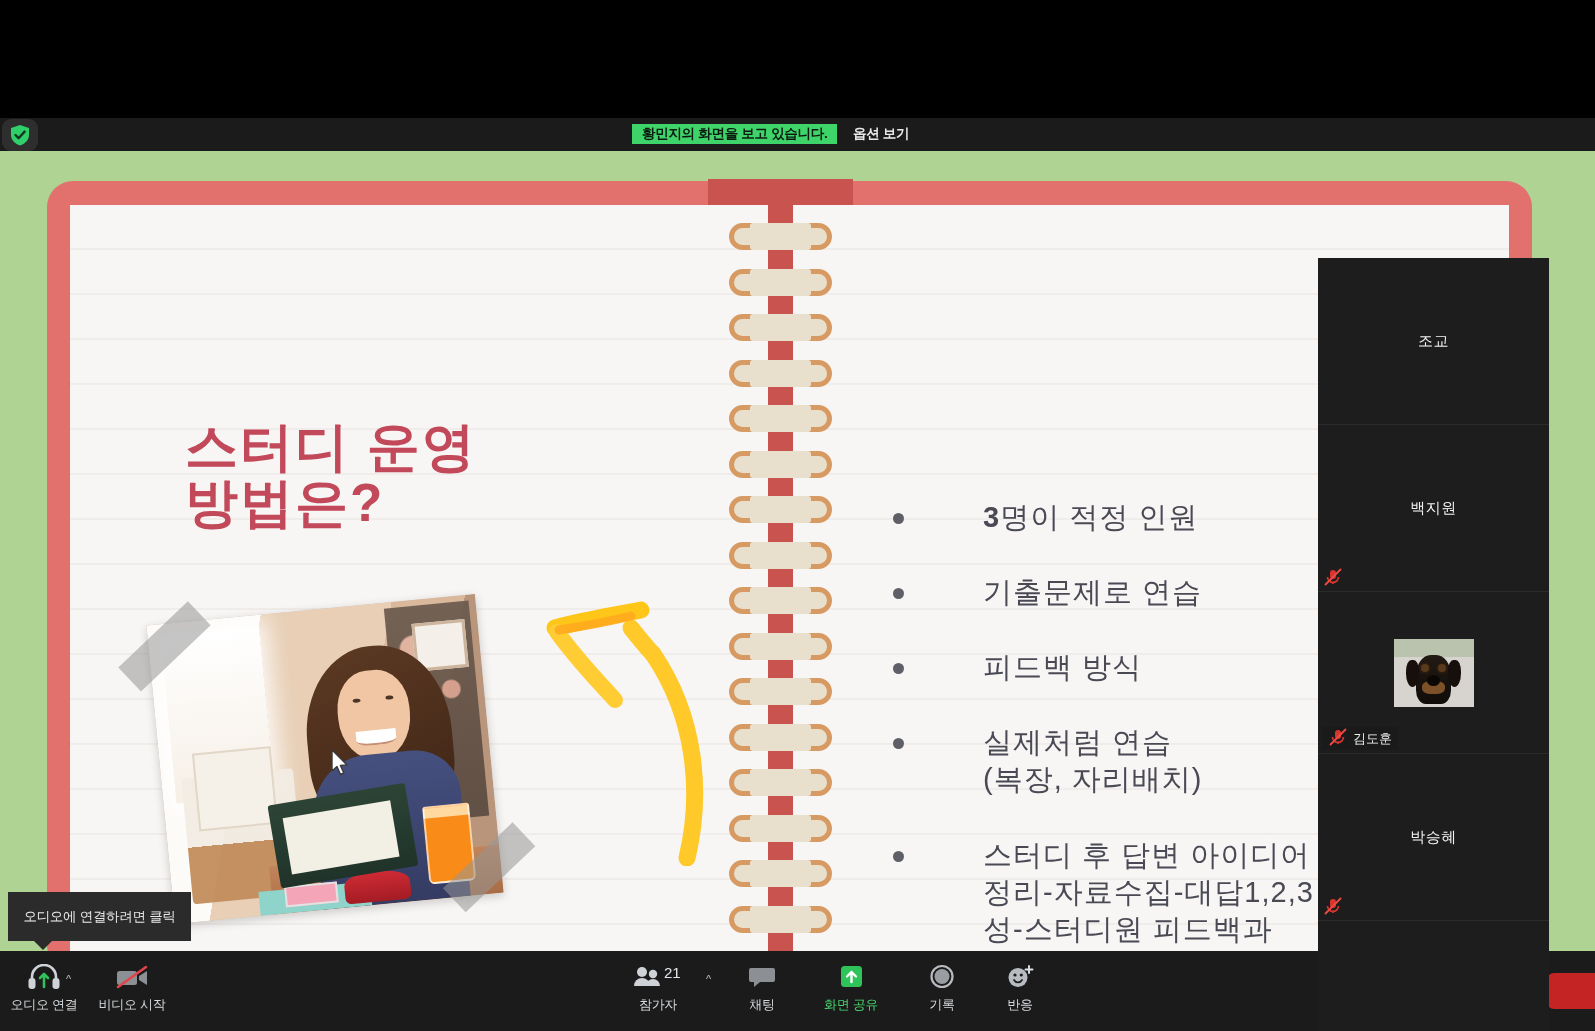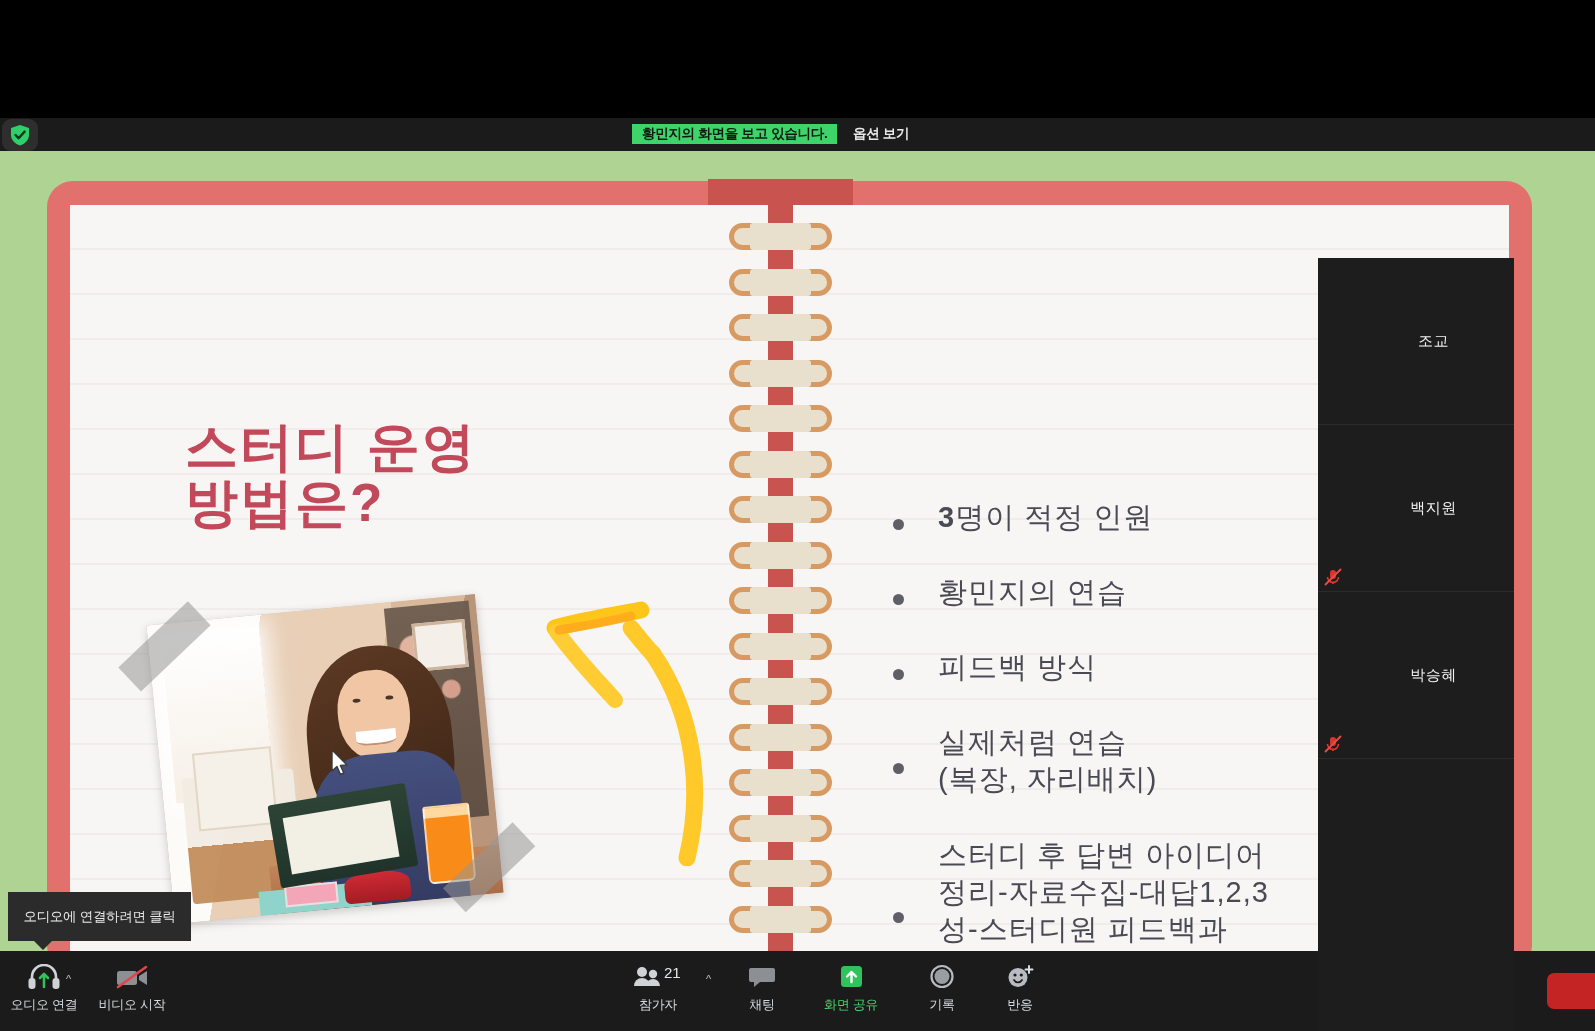--- a/index.html
+++ b/index.html
@@ -171,34 +171,34 @@
   .tape.t2{ right:-36px; bottom:10px; transform:rotate(-38deg); }
 
   
   .arrow-wrap{ position:absolute; left:535px; top:425px; width:180px; height:290px; }
 
   
   .bullets{
     position:absolute; left:893px; top:348px; width:450px;
     color:#4a4a55; font-size:29px; line-height:1.28; letter-spacing:1px;
   }
-  .bullet-row{ display:flex; align-items:center; margin-bottom:38px; }
+  .bullet-row{ display:flex; align-items:flex-start; margin-bottom:38px;gap:45px; }
   .bullet-dot{
     flex:0 0 auto; width:11px; height:11px; border-radius:50%;
     background:#5f5f68; margin:14px 34px 0 0;
   }
   .bullet-text{ white-space:pre-line; }
   .bullet-text b{ font-weight:700; }
 
   
   .cursor{ position:absolute; left:330px; top:598px; z-index:40; }
 
   
   .filmstrip{
-    position:absolute; left:1318px; top:258px; width:196px; height:773px;
+    position:absolute; left:1318px; top:258px; width:231px; height:773px;
     background:#1d1d1d; z-index:30; overflow:hidden;
   }
   .tile{
     position:relative; width:231px; height:108px; background:#1d1d1d;
     border-bottom:1px solid #2b2b2b;
   }
   .tile.name-only{ height:167px; display:flex; align-items:center; justify-content:center; }
   .tile-name-center{ color:#f2f2f2; font-size:15px; letter-spacing:.5px; }
   .tile-video{ position:relative; width:231px; height:126px; overflow:hidden;
     border:1.5px solid #8ecf3a; }
@@ -367,21 +367,21 @@
       </svg>
     </div>
 
     <div class="bullets" id="bullets">
         <div class="bullet-row">
           <span class="bullet-dot"></span>
           <span class="bullet-text"><b>3</b>명이  적정  인원</span>
         </div>
         <div class="bullet-row">
           <span class="bullet-dot"></span>
-          <span class="bullet-text">황민지의  연습</span>
+          <span class="bullet-text">기출문제로  연습</span>
         </div>
         <div class="bullet-row">
           <span class="bullet-dot"></span>
           <span class="bullet-text">피드백  방식</span>
         </div>
         <div class="bullet-row">
           <span class="bullet-dot"></span>
           <span class="bullet-text">실제처럼  연습
 (복장,  자리배치)</span>
         </div>
@@ -407,20 +407,41 @@
       </div>
       <div class="tile name-only">
         <div class="tile-name-center">백지원</div>
         <div class="mute-ico"><svg width="20" height="18" viewBox="0 0 20 18" aria-hidden="true">
             <rect x="7" y="2" width="6" height="9" rx="3" fill="#d9352f"></rect>
             <path d="M4.5 9 a5.5 5.5 0 0 0 11 0" stroke="#d9352f" stroke-width="1.7" fill="none"></path>
             <line x1="10" y1="13.5" x2="10" y2="16" stroke="#d9352f" stroke-width="1.7"></line>
             <line x1="2.5" y1="16.5" x2="17.5" y2="1.5" stroke="#ef4a44" stroke-width="1.8" stroke-linecap="round"></line>
           </svg></div>
       </div>
+      <div class="tile" style="height: 162px;">
+        <div class="tile-avatar">
+          <div class="dog-bg"></div>
+          <div class="dog-body"></div>
+          <div class="dog-ear l"></div>
+          <div class="dog-ear r"></div>
+          <div class="dog-eye l"></div>
+          <div class="dog-eye r"></div>
+          <div class="dog-tan"></div>
+          <div class="dog-snout"></div>
+        </div>
+        <div class="name-badge with-ico">
+          <span><svg width="20" height="18" viewBox="0 0 20 18" aria-hidden="true">
+              <rect x="7" y="2" width="6" height="9" rx="3" fill="#d9352f"></rect>
+              <path d="M4.5 9 a5.5 5.5 0 0 0 11 0" stroke="#d9352f" stroke-width="1.7" fill="none"></path>
+              <line x1="10" y1="13.5" x2="10" y2="16" stroke="#d9352f" stroke-width="1.7"></line>
+              <line x1="2.5" y1="16.5" x2="17.5" y2="1.5" stroke="#ef4a44" stroke-width="1.8" stroke-linecap="round"></line>
+            </svg></span>
+          <span>김도훈</span>
+        </div>
+      </div>
       <div class="tile name-only">
         <div class="tile-name-center">박승혜</div>
         <div class="mute-ico"><svg width="20" height="18" viewBox="0 0 20 18" aria-hidden="true">
             <rect x="7" y="2" width="6" height="9" rx="3" fill="#d9352f"></rect>
             <path d="M4.5 9 a5.5 5.5 0 0 0 11 0" stroke="#d9352f" stroke-width="1.7" fill="none"></path>
             <line x1="10" y1="13.5" x2="10" y2="16" stroke="#d9352f" stroke-width="1.7"></line>
             <line x1="2.5" y1="16.5" x2="17.5" y2="1.5" stroke="#ef4a44" stroke-width="1.8" stroke-linecap="round"></line>
           </svg></div>
       </div>
     </div>

